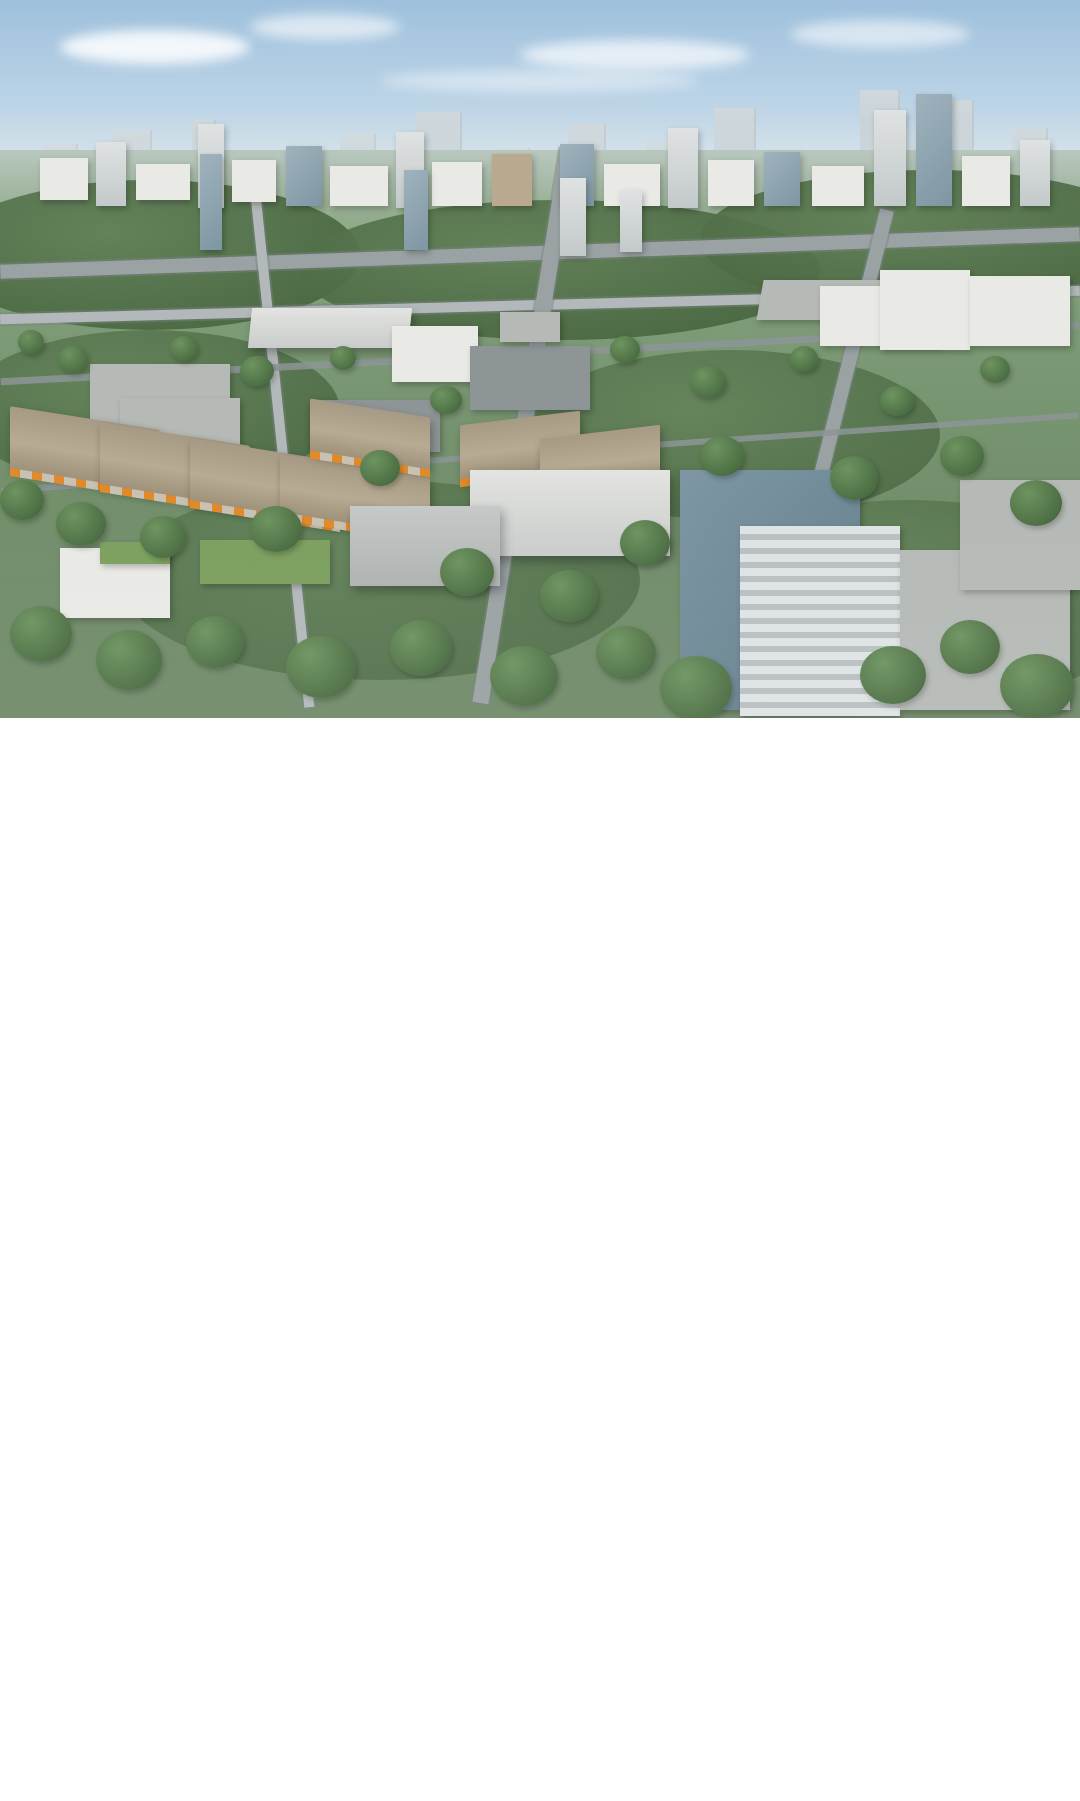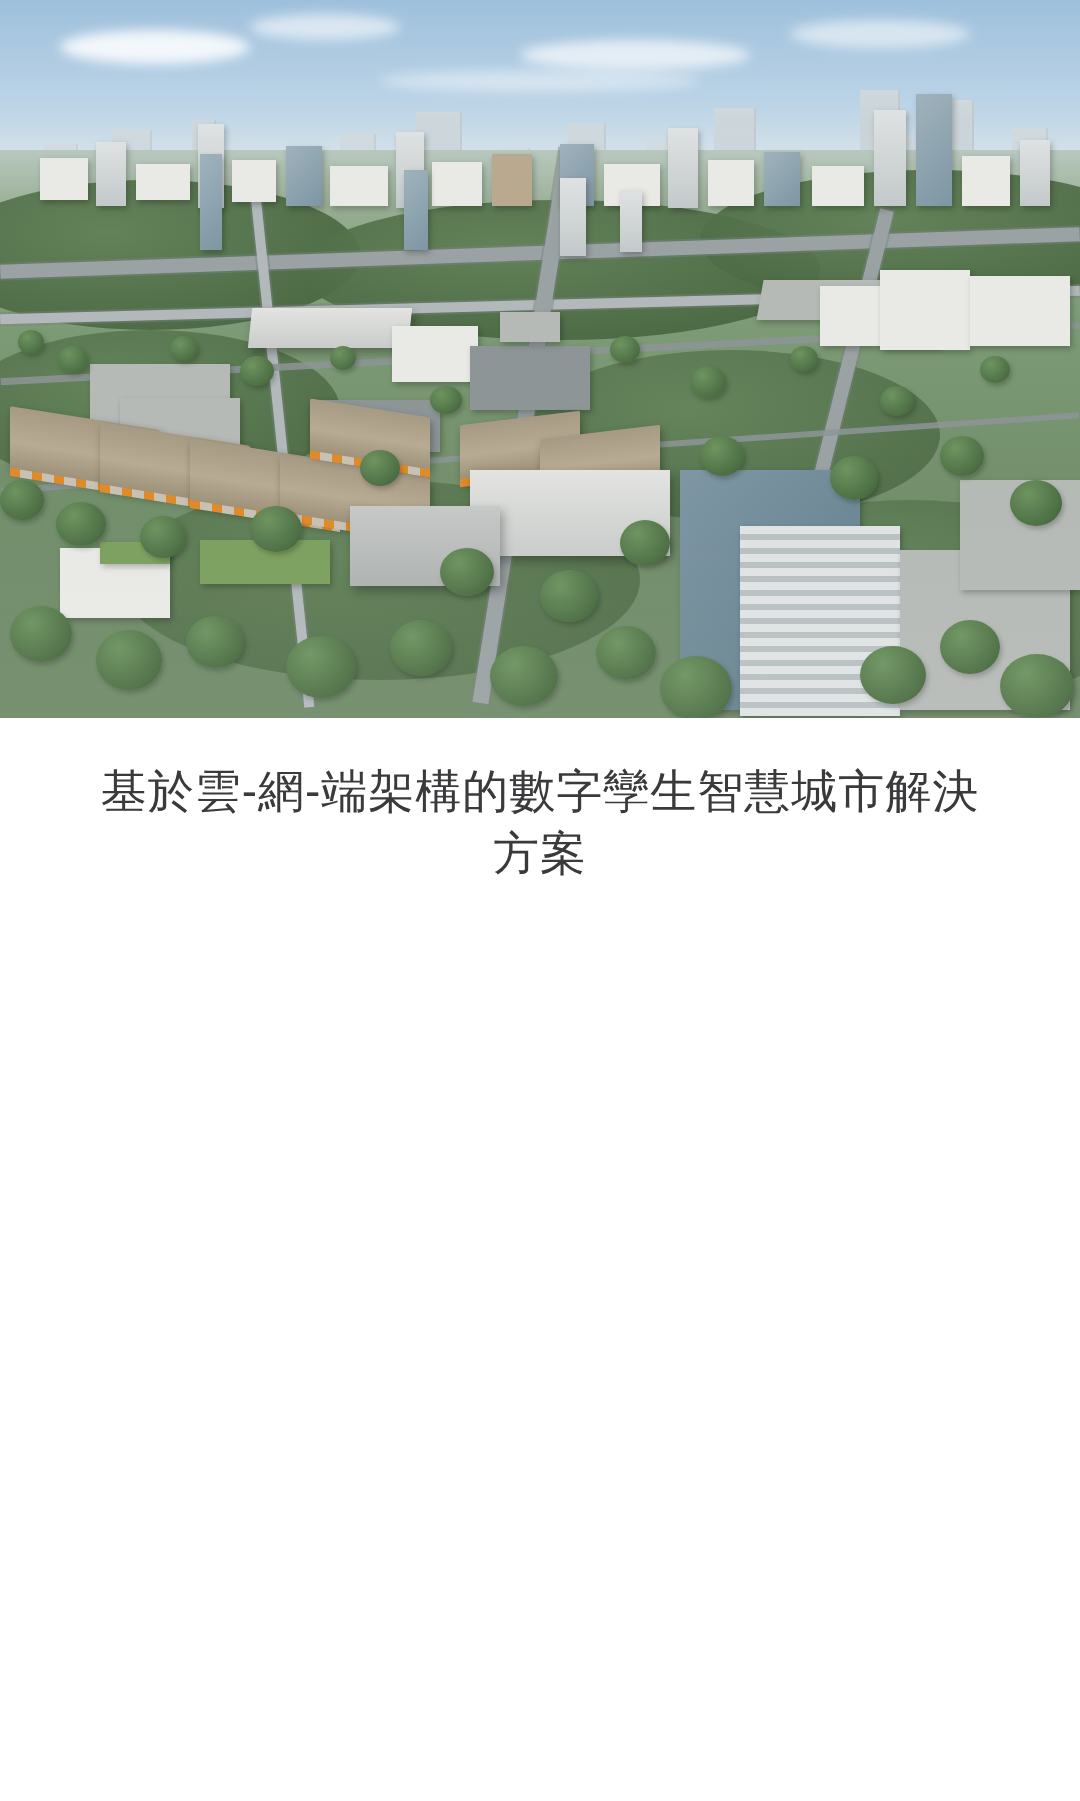--- a/index.html
+++ b/index.html
@@ -342,17 +342,16 @@
       <div class="tree" style="left:860px; top:496px; width:66px; height:58px;"></div>
       <div class="tree" style="left:940px; top:470px; width:60px; height:54px;"></div>
       <div class="tree" style="left:1000px;top:504px; width:74px; height:64px;"></div>
     </div>
 
     <div class="hero-shade"></div>
   </div>
 
   <div class="content">
 
-    <h2 class="subtitle">基於雲-網-端架構的數字孿生智慧城市解決方案</h2>
 
   </div>
 
 </div>
 
 </body></html>

